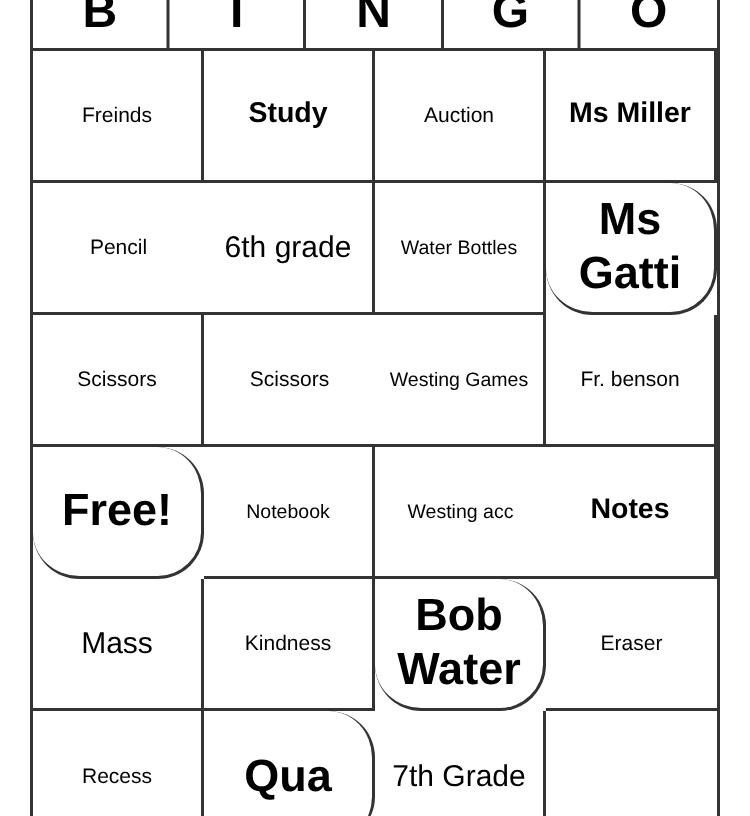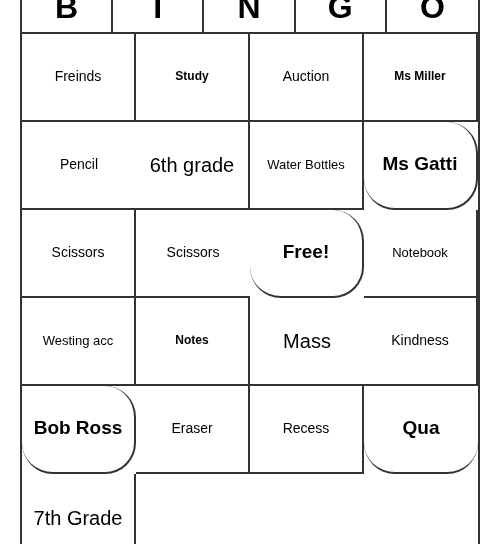--- a/index.html
+++ b/index.html
@@ -52,26 +52,26 @@
       border-right: none;
     }
     .bingo-cell:nth-child(n+21) {
       border-bottom: none;
     }
     .bingo-cell.large-text {
       font-size: 20px;
       font-weight: normal;
     }
     .bingo-cell.xlarge-text {
-      font-size: 19px;
+      font-size: 30px;
       font-weight: bold;
       border-radius: 31px;
     }
     .bingo-cell.medium-text {
-      font-size: 12px;
+      font-size: 19px;
       font-weight: bold;
     }
     .bingo-cell.small-text {
       font-size: 13px;
     }
   </style>
 </head>
 <body>
 
 <div class="bingo-card">
@@ -86,25 +86,27 @@
   <div class="bingo-cell">Freinds</div>
       <div class="bingo-cell medium-text">Study</div>
       <div class="bingo-cell">Auction</div>
       <div class="bingo-cell medium-text">Ms Miller</div>
       <div class="bingo-cell">Pencil</div>
       <div class="bingo-cell large-text">6th grade</div>
       <div class="bingo-cell small-text">Water Bottles</div>
       <div class="bingo-cell xlarge-text">Ms Gatti</div>
       <div class="bingo-cell">Scissors</div>
       <div class="bingo-cell">Scissors</div>
+      <div class="bingo-cell small-text">Westing Games</div>
+      <div class="bingo-cell">Fr. benson</div>
       <div class="bingo-cell xlarge-text">Free!</div>
       <div class="bingo-cell small-text">Notebook</div>
       <div class="bingo-cell small-text">Westing acc</div>
       <div class="bingo-cell medium-text">Notes</div>
       <div class="bingo-cell large-text">Mass</div>
       <div class="bingo-cell">Kindness</div>
-      <div class="bingo-cell xlarge-text">Bob Ross</div>
+      <div class="bingo-cell xlarge-text">Bob Water</div>
       <div class="bingo-cell">Eraser</div>
       <div class="bingo-cell">Recess</div>
       <div class="bingo-cell xlarge-text">Qua</div>
       <div class="bingo-cell large-text">7th Grade</div>
     </div>
 </div>
 
 </body></html>

